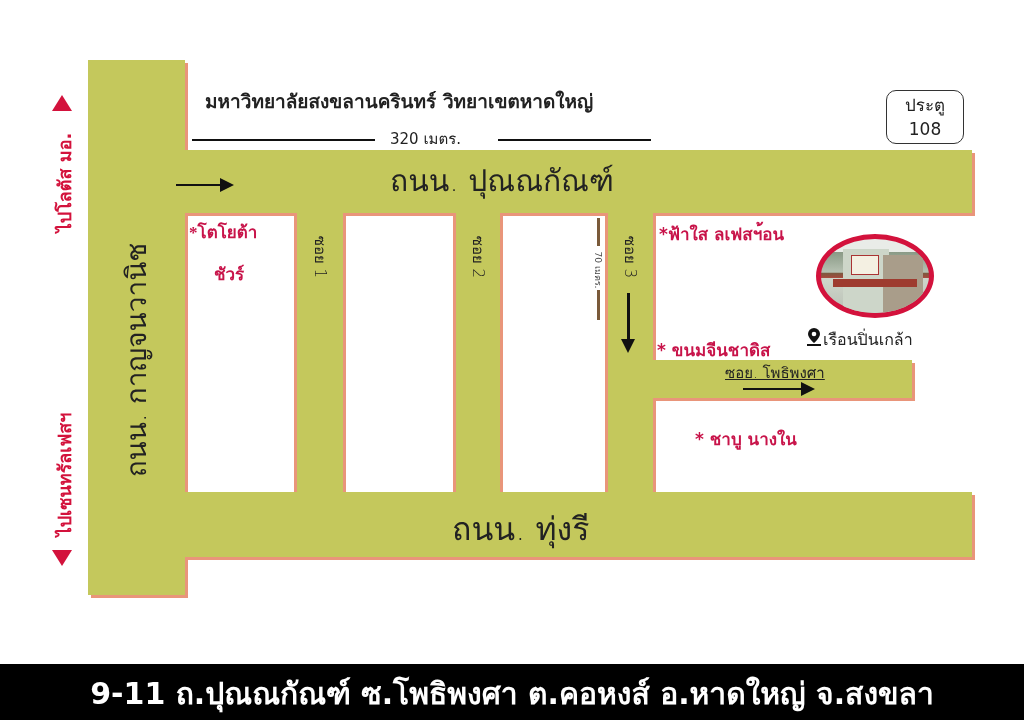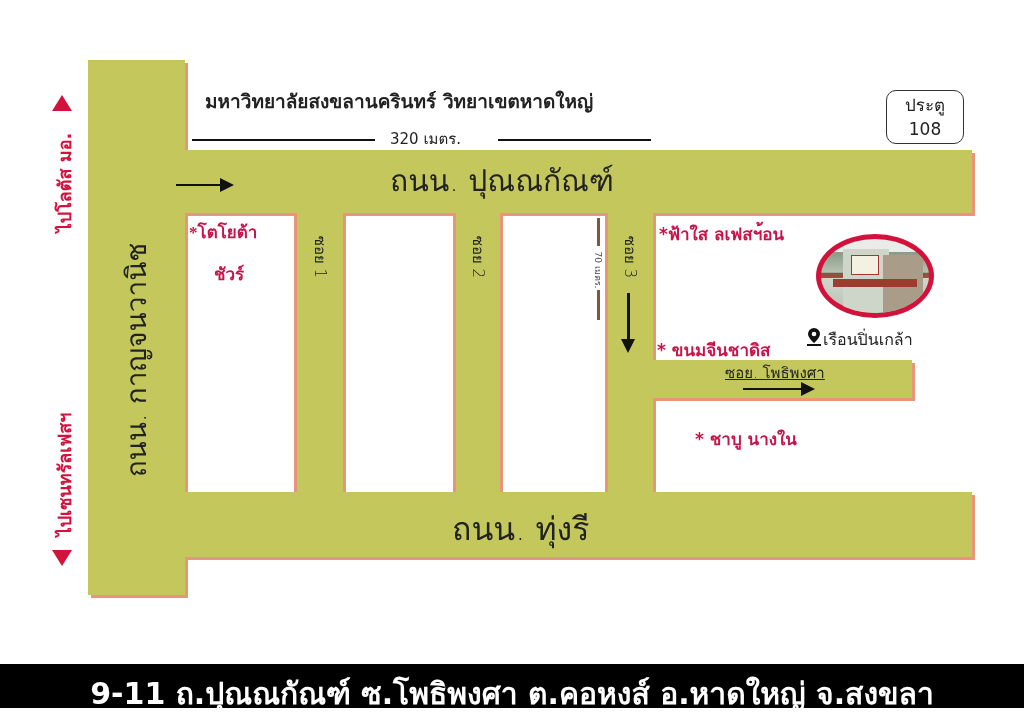--- a/index.html
+++ b/index.html
@@ -12,21 +12,21 @@
   .poi { position:absolute; color:#c8144a; font-size:17px; font-weight:bold; white-space:nowrap; }
   .line { position:absolute; background:#111; height:2px; }
   .arrow-h { position:absolute; height:2px; background:#111; }
   .arrow-h::after { content:""; position:absolute; right:-2px; top:-6px; border-left:14px solid #111;
                     border-top:7px solid transparent; border-bottom:7px solid transparent; }
   .arrow-v { position:absolute; width:3px; background:#111; }
   .arrow-v::after { content:""; position:absolute; bottom:-4px; left:-6px; border-top:14px solid #111;
                     border-left:7.5px solid transparent; border-right:7.5px solid transparent; }
   .tri-up { position:absolute; width:0; height:0; border-left:10px solid transparent; border-right:10px solid transparent; border-bottom:16px solid #d3123c; }
   .tri-down { position:absolute; width:0; height:0; border-left:10px solid transparent; border-right:10px solid transparent; border-top:16px solid #d3123c; }
-  .footer { position:absolute; left:0; top:664px; width:1024px; height:44px; background:#000; color:#fff;
+  .footer { position:absolute; left:0; top:664px; width:1024px; height:56px; background:#000; color:#fff;
             font-size:30px; font-weight:bold; text-align:center; line-height:60px; white-space:nowrap; }
   .gate { position:absolute; left:886px; top:90px; width:78px; height:54px; border:1.5px solid #333; border-radius:10px;
           background:#fff; text-align:center; font-size:17px; color:#222; line-height:24px; padding-top:2px; box-sizing:border-box; }
   .photo { position:absolute; left:816px; top:234px; width:118px; height:84px; border-radius:50%;
            border:5px solid #d3123c; overflow:hidden; box-sizing:border-box;
            background: linear-gradient(180deg,#e9ece8 0%,#e9ece8 18%,#8a9a86 18%,#b7c2b3 45%,#7b5a40 46%,#a34a3c 52%,#cfd6cb 53%,#b9c0b5 100%); }
   .photo .bldg1 { position:absolute; left:22px; top:10px; width:46px; height:66px; background:#cdd6c9; }
   .photo .bldg2 { position:absolute; left:62px; top:16px; width:40px; height:60px; background:#a99d8a; }
   .photo .sign { position:absolute; left:30px; top:16px; width:26px; height:18px; background:#f4f0e2; border:1px solid #a33; }
   .photo .roof { position:absolute; left:12px; top:40px; width:84px; height:8px; background:#9e3b2f; }

